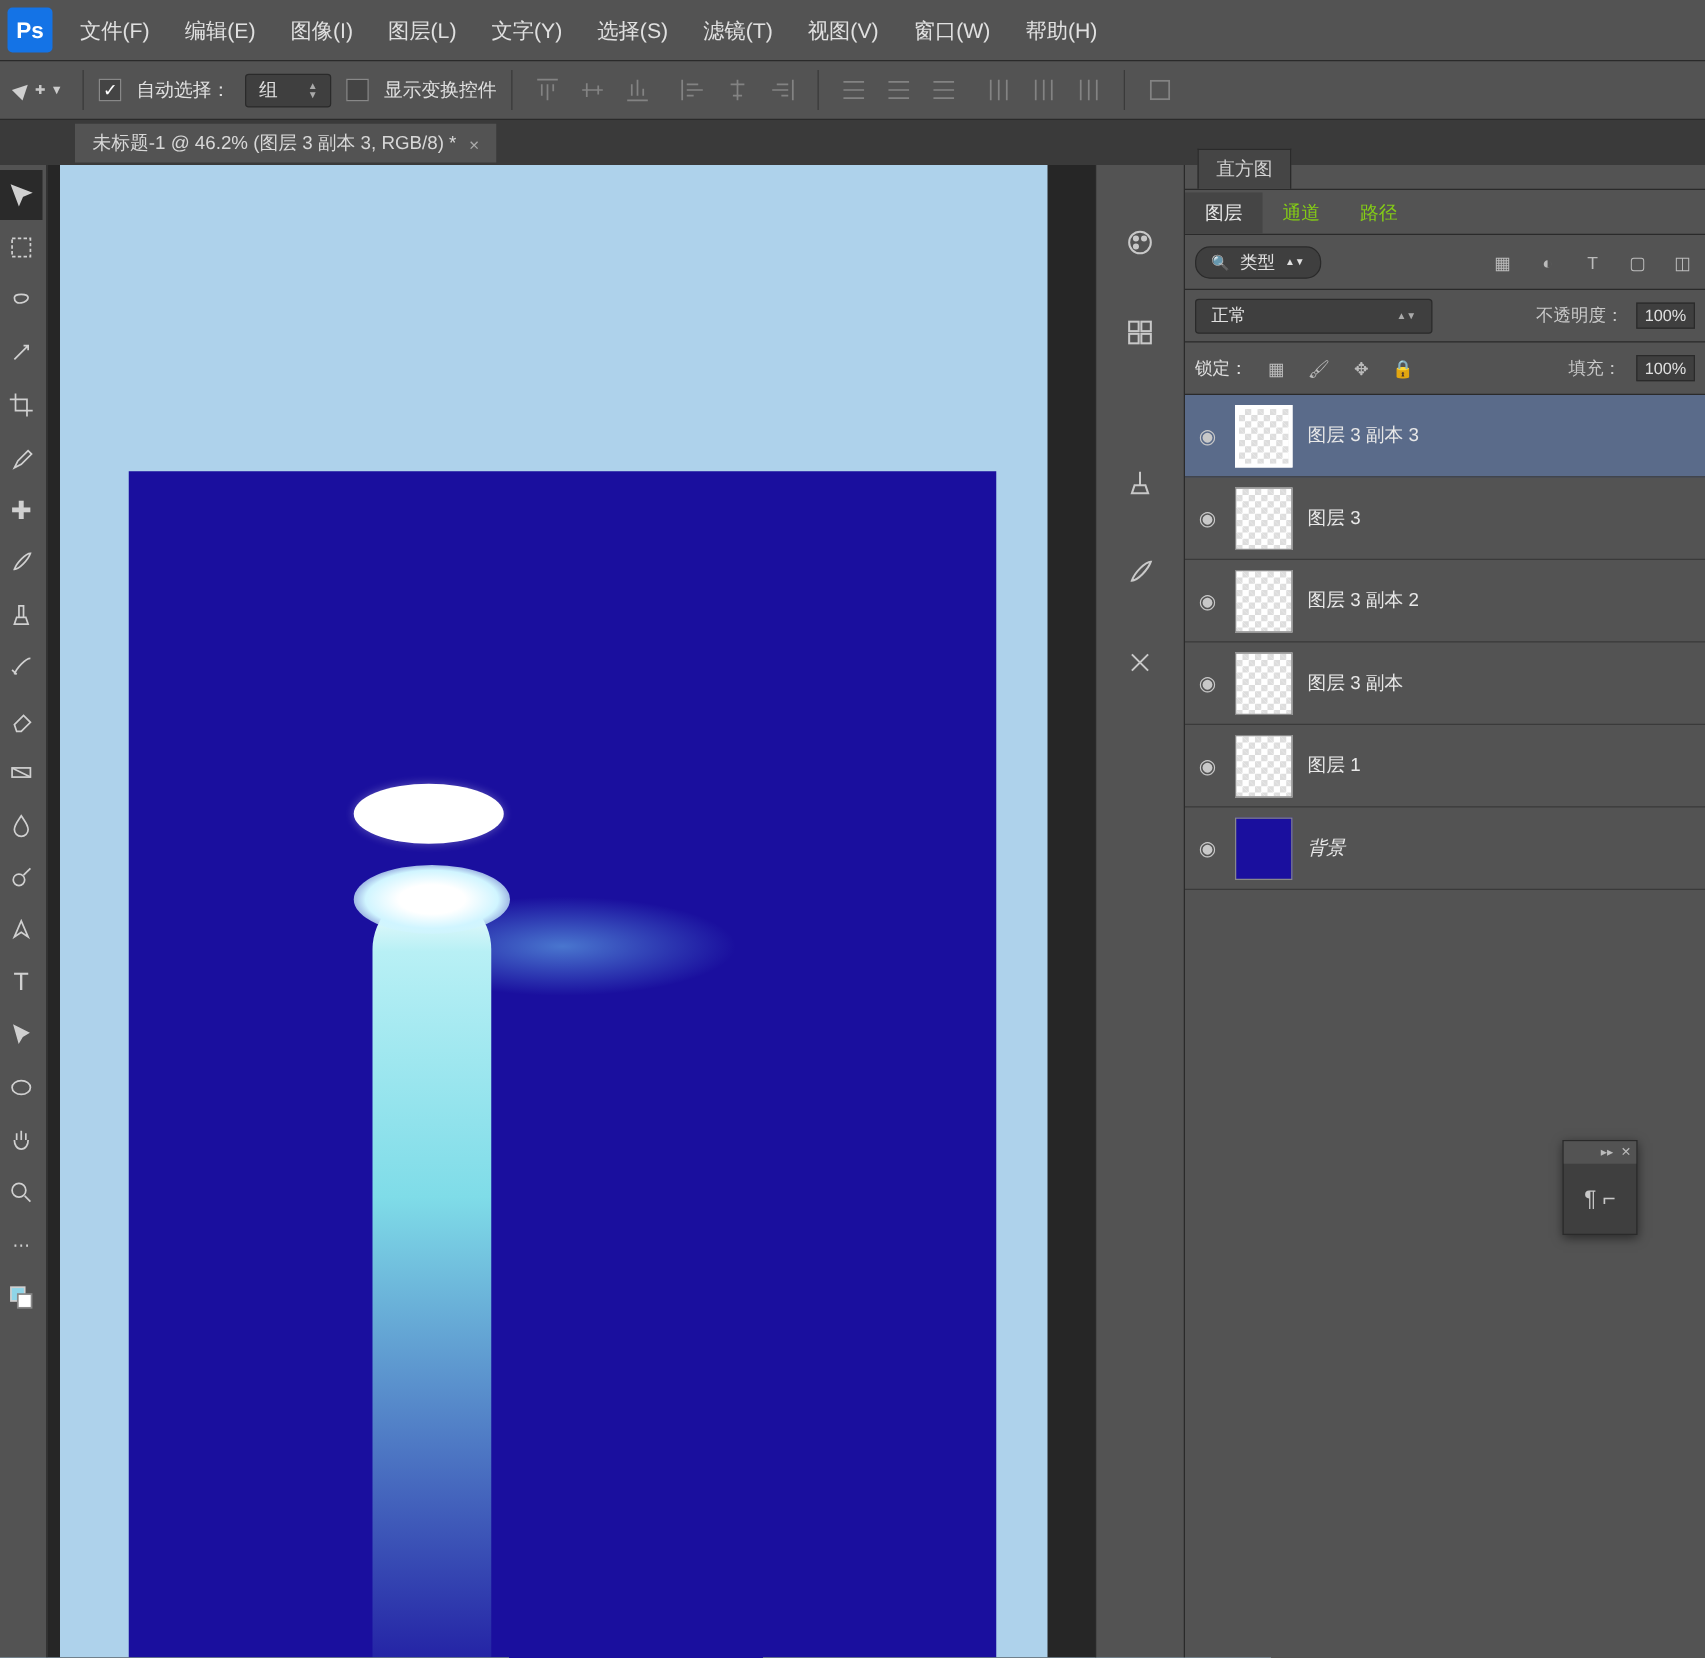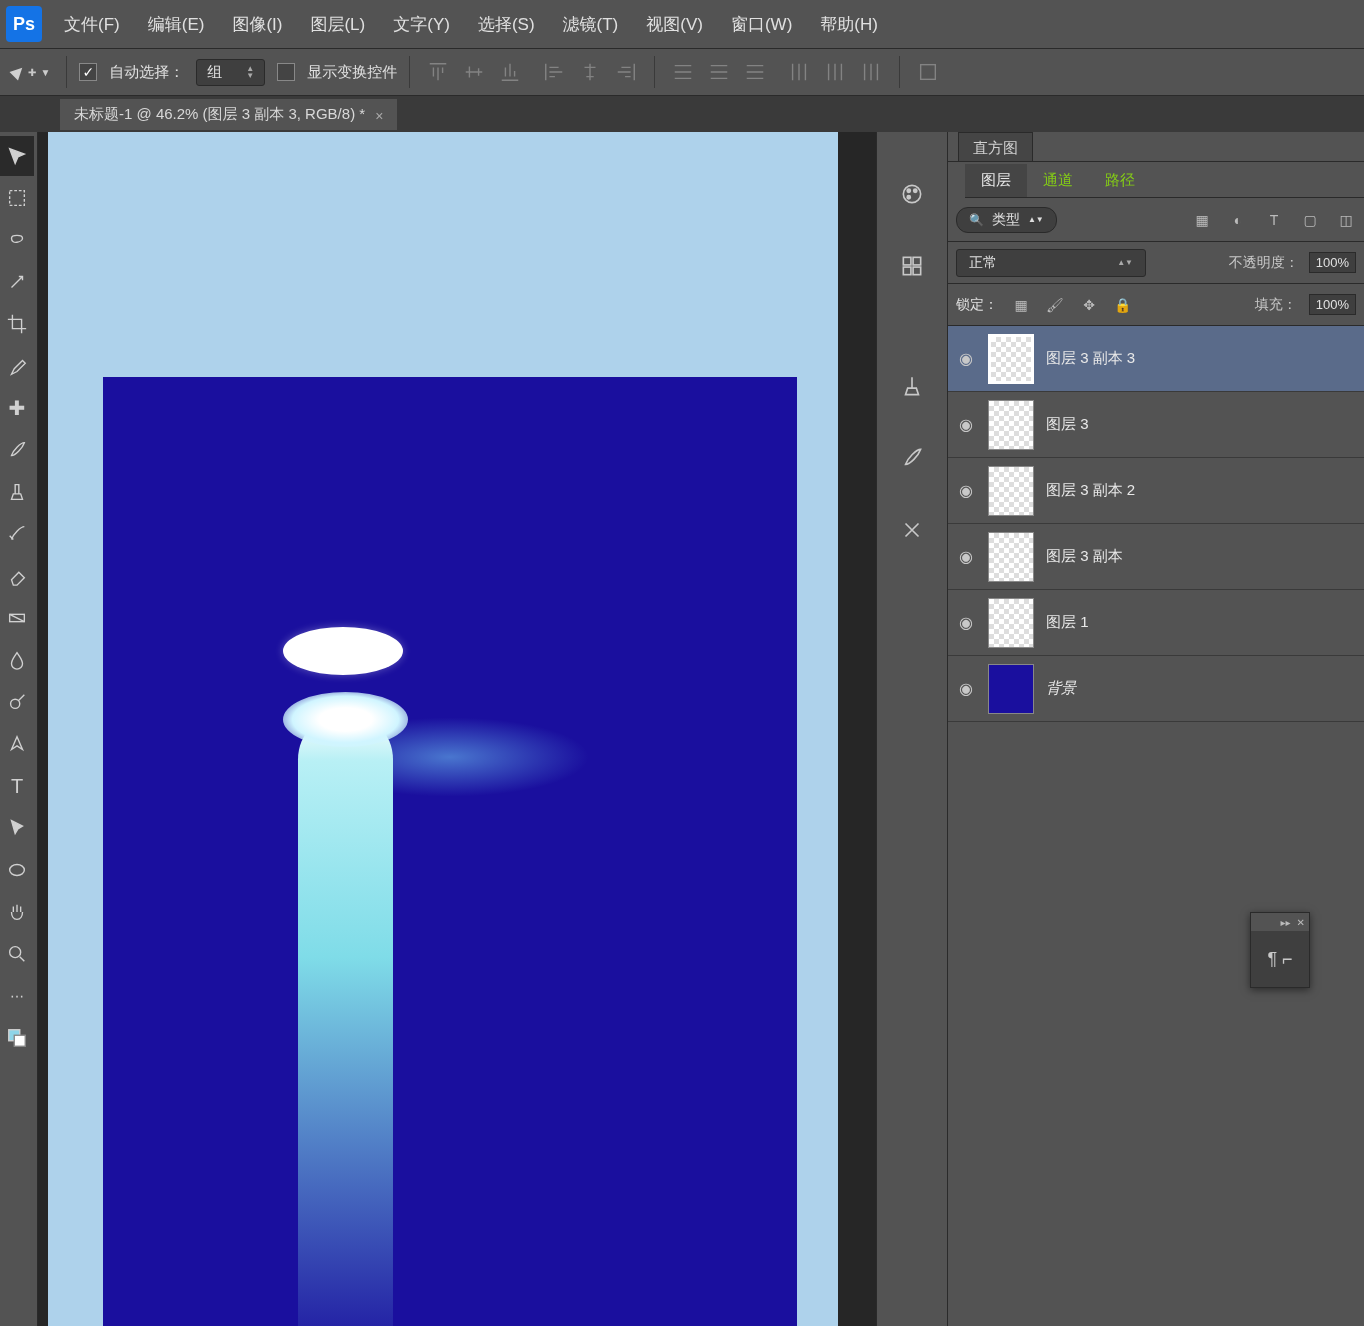--- a/index.html
+++ b/index.html
@@ -46,25 +46,25 @@
 .beam-top { position: absolute; left: 180px; top: 315px; width: 125px; height: 55px; background: radial-gradient(ellipse, #fff 30%, #d0f5ff 60%, rgba(200,240,255,0) 100%); border-radius: 50%; }
 .ellipse-top { position: absolute; left: 180px; top: 250px; width: 120px; height: 48px; background: #fff; border-radius: 50%; box-shadow: 0 0 8px rgba(255,255,255,0.3); }
 
 
 .right { display: flex; }
 .mid-strip { width: 72px; background: #535353; border-left: 1px solid #2a2a2a; border-right: 1px solid #2a2a2a; display: flex; flex-direction: column; align-items: center; padding-top: 40px; gap: 28px; }
 .mid-strip .sbtn { width: 44px; height: 44px; display: flex; align-items: center; justify-content: center; cursor: pointer; }
 .mid-strip .sbtn svg { width: 26px; height: 26px; stroke: #c8c8c8; fill: none; stroke-width: 1.5; }
 
 .panels { width: 416px; background: #535353; display: flex; flex-direction: column; }
-.panel-tab-top { height: 30px; display: flex; padding-left: 10px; border-bottom: 1px solid #2a2a2a; }
+.panel-tab-top { height: 20px; display: flex; align-items: flex-end; padding-left: 10px; border-bottom: 1px solid #2a2a2a; }
 .panel-tab-top .ptab { padding: 6px 14px; font-size: 15px; color: #d0d0d0; }
 .panel-tab-top .ptab.active { background: #454545; border: 1px solid #2a2a2a; border-bottom: none; }
 
-.panel-tabs2 { height: 36px; display: flex; align-items: flex-end; border-bottom: 1px solid #2a2a2a; margin-left: 17px; }
+.panel-tabs2 { height: 36px; display: flex; align-items: flex-end; border-bottom: 1px solid #2a2a2a; }
 .panel-tabs2 .ptab { padding: 7px 16px; font-size: 15px; color: #84cc16; cursor: pointer; }
 .panel-tabs2 .ptab.active { background: #454545; color: #e8e8e8; }
 
 .layer-filter { height: 44px; display: flex; align-items: center; padding: 0 8px; gap: 10px; border-bottom: 1px solid #2a2a2a; }
 .filter-dd { background: #3f3f3f; border: 1px solid #2a2a2a; border-radius: 12px; padding: 3px 12px; display: flex; align-items: center; gap: 8px; font-size: 14px; }
 .filter-icons { display: flex; gap: 16px; margin-left: auto; }
 .filter-icons span { width: 20px; height: 20px; display: flex; align-items: center; justify-content: center; color: #bbb; }
 
 .blend-row { height: 42px; display: flex; align-items: center; padding: 0 8px; gap: 10px; border-bottom: 1px solid #2a2a2a; }
 .blend-dd { background: #3f3f3f; border: 1px solid #2a2a2a; padding: 4px 12px; flex: 0 0 190px; display: flex; align-items: center; justify-content: space-between; border-radius: 3px; gap: 45px; }

